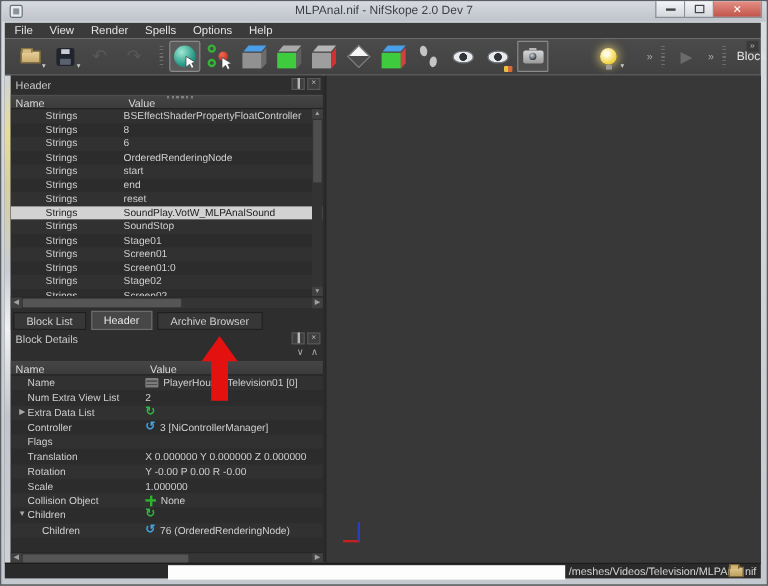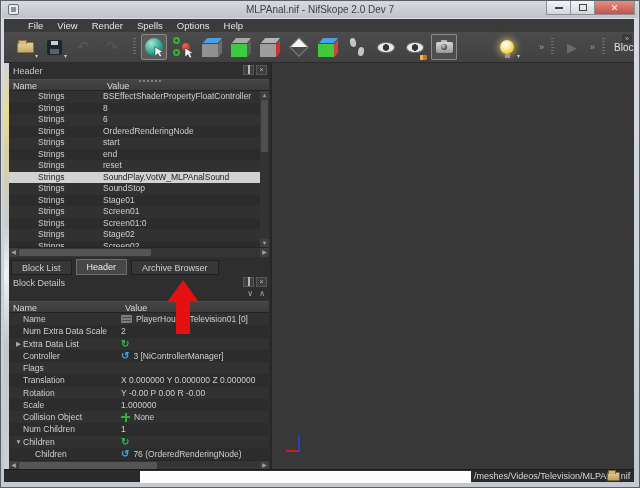--- a/index.html
+++ b/index.html
@@ -19,21 +19,21 @@
              align-items:center; justify-content:center; font-size:9px; color:#333;
              background:linear-gradient(#f4f5f7,#d3d7dd); }
   .cap-min { width:25px; } .cap-max { width:24px; border-left:none; }
   .cap-close { width:40px; border-left:none; color:#fff;
                background:linear-gradient(#e58f85,#c1544a); }
   .cap-min i { display:block; width:8px; height:2px; background:#444; }
   .cap-max i { display:block; width:8px; height:7px; border:1px solid #444; }
 
   
   .menubar { position:absolute; top:18px; left:3px; right:5px; height:13px; background:#3b3b3b;
-             display:flex; align-items:center; padding-left:17px; }
+             display:flex; align-items:center; padding-left:1px; }
   .menu-item { font-size:9.5px; color:#e4e4e4; padding:0 7px; line-height:13px; }
 
   
   .toolbar { position:absolute; top:31px; left:3px; right:5px; height:31px;
              background:linear-gradient(#4b4b4b,#414141); border-bottom:1px solid #2c2c2c;
              display:flex; align-items:center; padding-left:8px; }
   .tbtn { position:relative; width:26px; height:26px; margin-right:3px; display:flex;
           align-items:center; justify-content:center; flex:none; }
   .caret { position:absolute; right:0; bottom:1px; font-size:6px; color:#c9c9c9; line-height:6px; }
   .handle { width:3px; height:18px; margin:0 5px; flex:none;
@@ -420,21 +420,21 @@
                 <span>Name</span>
               </div>
               <div class="tcell value-cell">
                 <span class="vicon icon-text"></span>
                 <span>PlayerHouse_Television01 [0]</span>
               </div>
             </div>
             <div class="trow">
               <div class="tcell name-cell ind1">
                 <span class="expander"></span>
-                <span>Num Extra Data Scale</span>
+                <span>Num Extra View List</span>
               </div>
               <div class="tcell value-cell">
                 <span>2</span>
               </div>
             </div>
             <div class="trow">
               <div class="tcell name-cell ind1">
                 <span class="expander">▶</span>
                 <span>Extra Data List</span>
               </div>
@@ -487,29 +487,20 @@
               </div>
             </div>
             <div class="trow">
               <div class="tcell name-cell ind1">
                 <span class="expander"></span>
                 <span>Collision Object</span>
               </div>
               <div class="tcell value-cell">
                 <span class="vicon icon-plus"></span>
                 <span>None</span>
-              </div>
-            </div>
-            <div class="trow">
-              <div class="tcell name-cell ind1">
-                <span class="expander"></span>
-                <span>Num Children</span>
-              </div>
-              <div class="tcell value-cell">
-                <span>1</span>
               </div>
             </div>
             <div class="trow">
               <div class="tcell name-cell ind1">
                 <span class="expander">▼</span>
                 <span>Children</span>
               </div>
               <div class="tcell value-cell">
                 <span class="vicon icon-refresh">↻</span>
                 <span></span>

